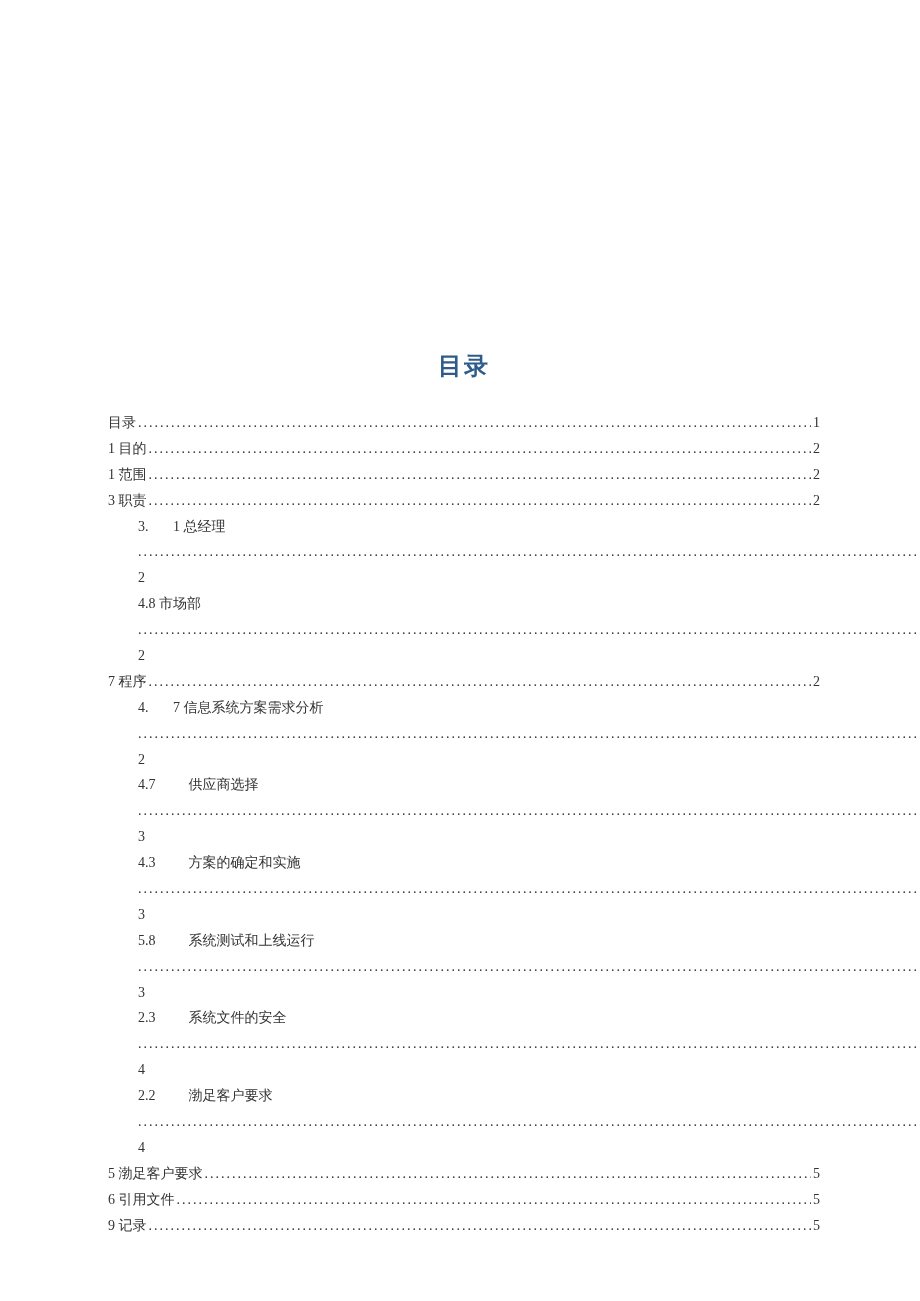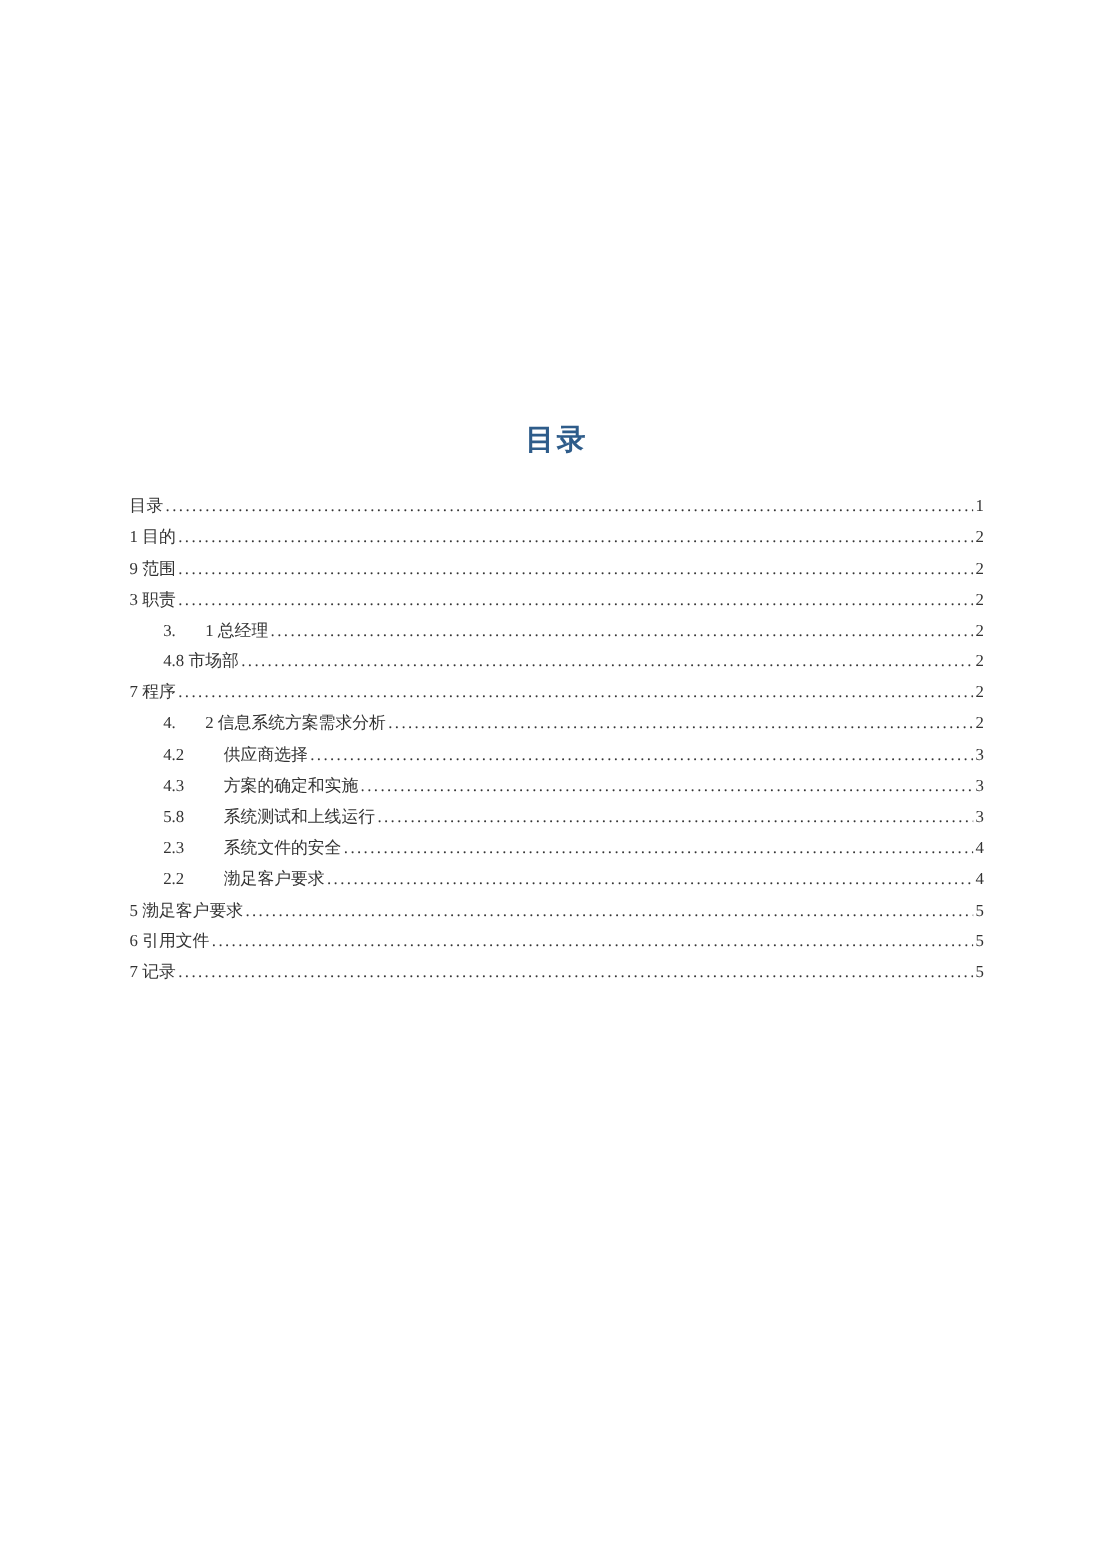--- a/index.html
+++ b/index.html
@@ -46,20 +46,21 @@
       margin: 0 2px;
     }
     .toc-entry .dots::before {
       content: ".................................................................................................................................................................................................................";
     }
     .toc-entry .page-num {
       flex: 0 0 auto;
     }
     .indent-1 {
       padding-left: 28px;
+      flex-direction: column;
     }
     .sub-num {
       display: inline-block;
       min-width: 40px;
     }
     .sub-num-narrow {
       display: inline-block;
       min-width: 28px;
     }
   </style>
@@ -73,21 +74,21 @@
         <span class="label"><span>目录</span></span>
         <span class="dots"></span>
         <span class="page-num">1</span>
       </div>
       <div class="toc-entry">
         <span class="label"><span>1 目的</span></span>
         <span class="dots"></span>
         <span class="page-num">2</span>
       </div>
       <div class="toc-entry">
-        <span class="label"><span>9 范围</span></span>
+        <span class="label"><span>1 范围</span></span>
         <span class="dots"></span>
         <span class="page-num">2</span>
       </div>
       <div class="toc-entry">
         <span class="label"><span>3 职责</span></span>
         <span class="dots"></span>
         <span class="page-num">2</span>
       </div>
       <div class="toc-entry indent-1">
         <span class="label"><span class="sub-num-narrow">3.</span>&nbsp;&nbsp;<span>1 总经理</span></span>
@@ -98,26 +99,26 @@
         <span class="label"><span>4.8 市场部</span></span>
         <span class="dots"></span>
         <span class="page-num">2</span>
       </div>
       <div class="toc-entry">
         <span class="label"><span>7 程序</span></span>
         <span class="dots"></span>
         <span class="page-num">2</span>
       </div>
       <div class="toc-entry indent-1">
-        <span class="label"><span class="sub-num-narrow">4.</span>&nbsp;&nbsp;<span>2 信息系统方案需求分析</span></span>
+        <span class="label"><span class="sub-num-narrow">4.</span>&nbsp;&nbsp;<span>7 信息系统方案需求分析</span></span>
         <span class="dots"></span>
         <span class="page-num">2</span>
       </div>
       <div class="toc-entry indent-1">
-        <span class="label"><span class="sub-num">4.2</span>&nbsp;&nbsp;&nbsp;<span>供应商选择</span></span>
+        <span class="label"><span class="sub-num">4.7</span>&nbsp;&nbsp;&nbsp;<span>供应商选择</span></span>
         <span class="dots"></span>
         <span class="page-num">3</span>
       </div>
       <div class="toc-entry indent-1">
         <span class="label"><span class="sub-num">4.3</span>&nbsp;&nbsp;&nbsp;<span>方案的确定和实施</span></span>
         <span class="dots"></span>
         <span class="page-num">3</span>
       </div>
       <div class="toc-entry indent-1">
         <span class="label"><span class="sub-num">5.8</span>&nbsp;&nbsp;&nbsp;<span>系统测试和上线运行</span></span>
@@ -138,18 +139,18 @@
         <span class="label"><span>5 渤足客户要求</span></span>
         <span class="dots"></span>
         <span class="page-num">5</span>
       </div>
       <div class="toc-entry">
         <span class="label"><span>6 引用文件</span></span>
         <span class="dots"></span>
         <span class="page-num">5</span>
       </div>
       <div class="toc-entry">
-        <span class="label"><span>7 记录</span></span>
+        <span class="label"><span>9 记录</span></span>
         <span class="dots"></span>
         <span class="page-num">5</span>
       </div>
     </div>
 </div>
 
 </body></html>

